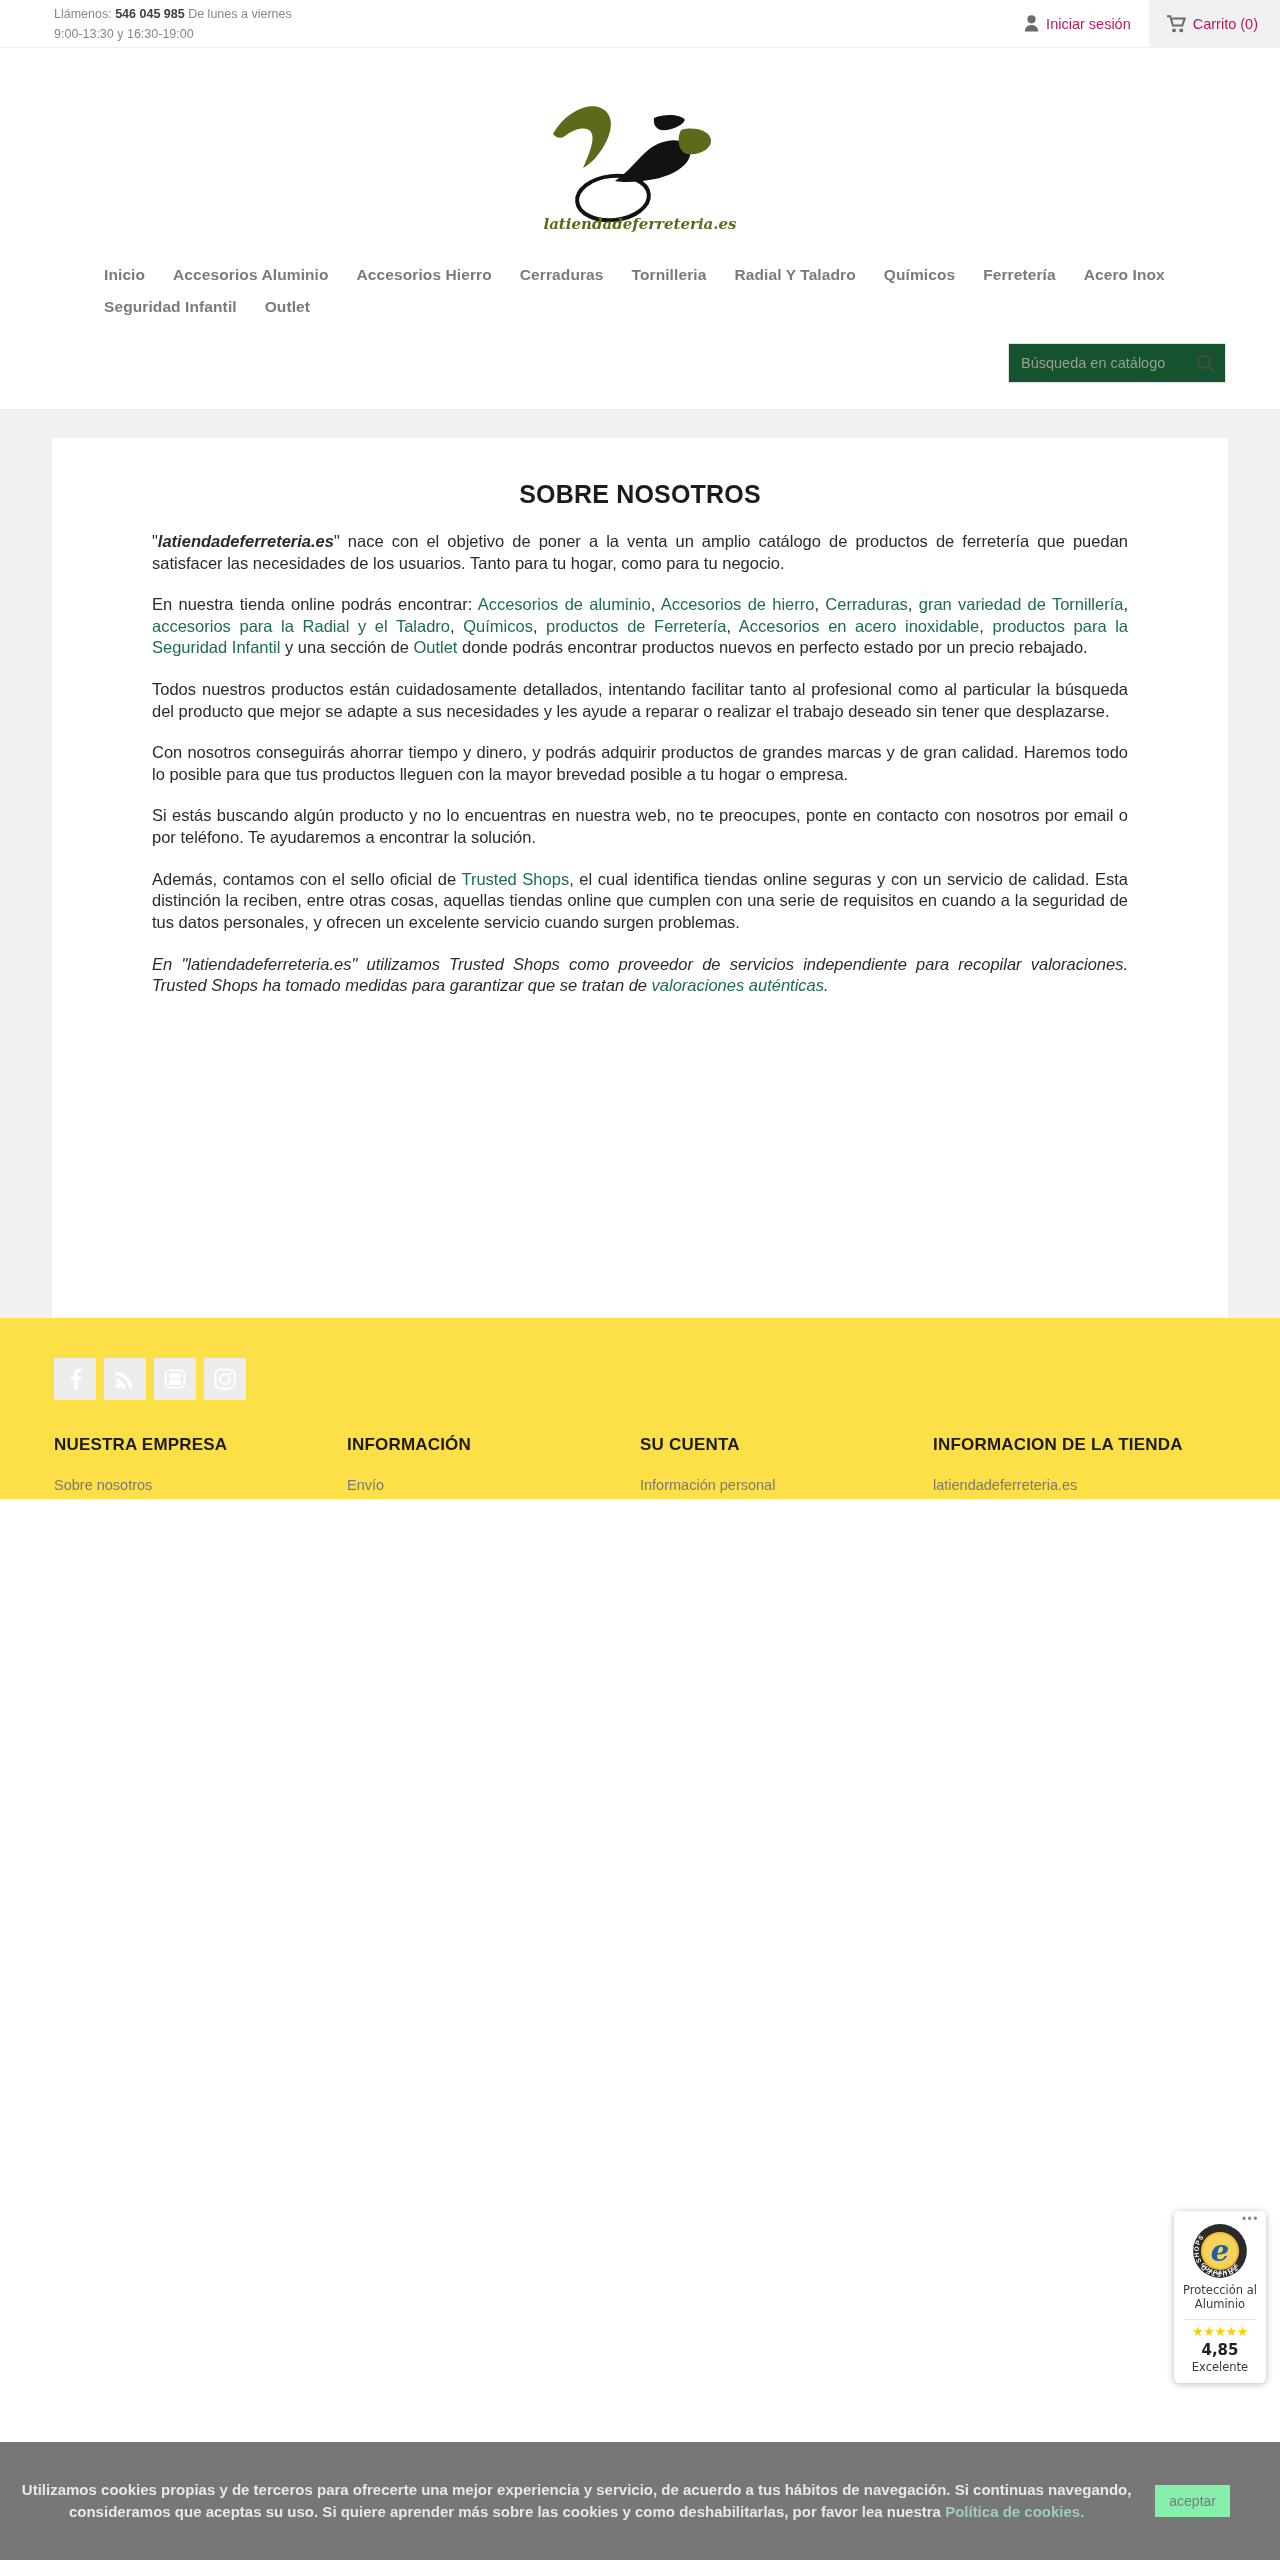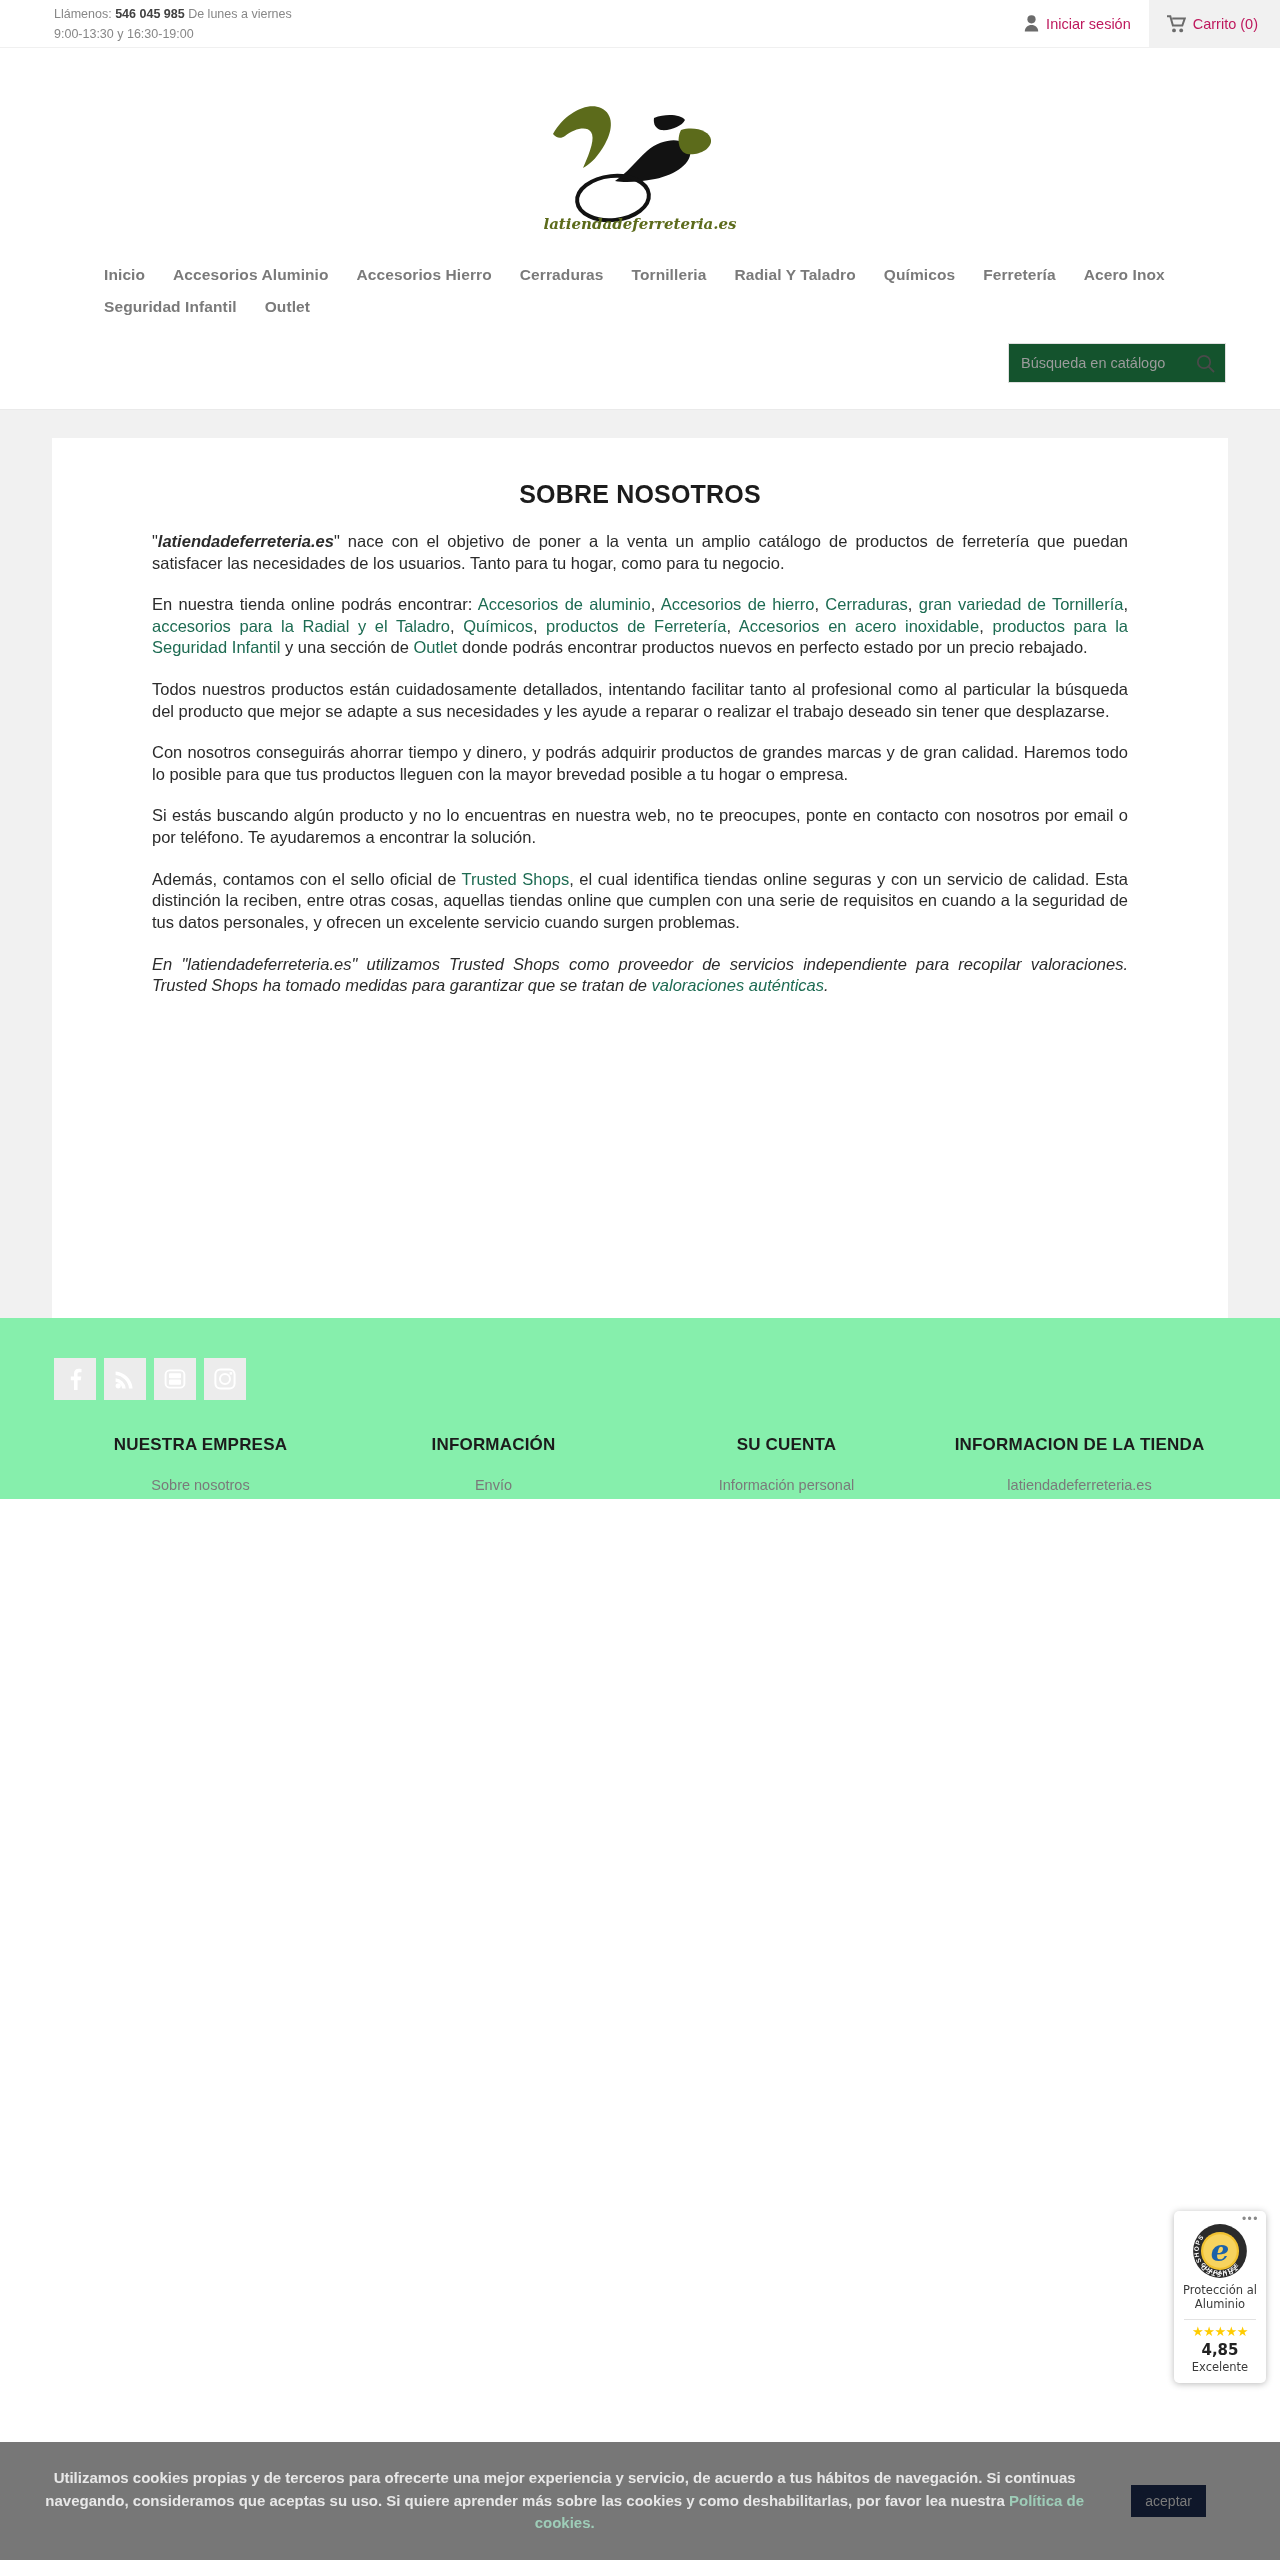--- a/index.html
+++ b/index.html
@@ -127,23 +127,22 @@
     margin: 0 0 20px;
     padding: 0 50px;
   }
   .cms p.italic { font-style: italic; }
   .cms a { color: #1d6b52; text-decoration: none; }
   .cms b { font-weight: 700; }
   .cms i { font-style: italic; }
 
   
   .footer {
-    background: #86efac;
+    background: #fde047;
     padding: 22px 54px 0;
-    text-align: center;
   }
   .social-row { display: flex; gap: 8px; padding: 18px 0 34px; }
   .social {
     width: 42px; height: 42px;
     background: #ececec;
     display: flex; align-items: center; justify-content: center;
     cursor: pointer;
   }
   .social svg { fill: #fff; }
   .footer-cols {
@@ -218,28 +217,28 @@
     flex: 1;
     text-align: center;
     font-size: 15px;
     line-height: 1.5;
     color: #e8e8e8;
     padding-right: 20px;
     font-weight: bold;
   }
   .cookie-text a { color: #9ecdb8; text-decoration: none; }
   .cookie-accept {
-    background: #0f172a;
+    background: #86efac;
     color: #7a7a7a;
     border: 0;
     font-size: 14px;
     font-family: "Liberation Sans", sans-serif;
     padding: 8px 14px;
     cursor: pointer;
-    margin-right: 48px;
+    margin-right: 24px;
     align-self: center;
   }
 </style>
 </head>
 <body>
 
 <div class="topbar">
   <div class="topbar-left">
     <div>
       <span>Llámenos:</span>

